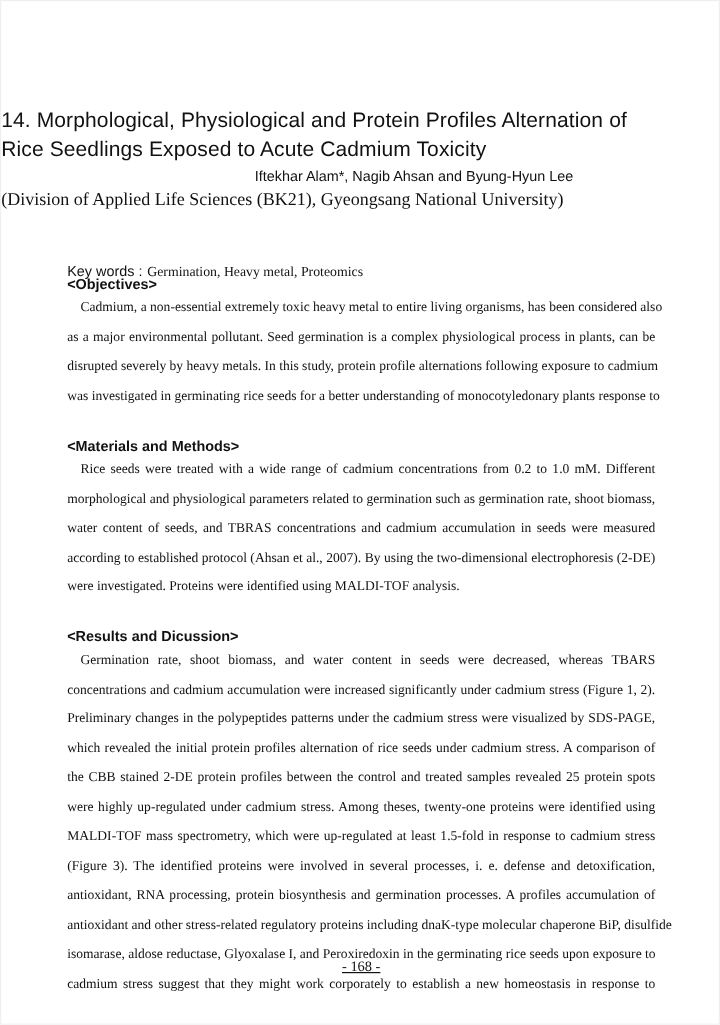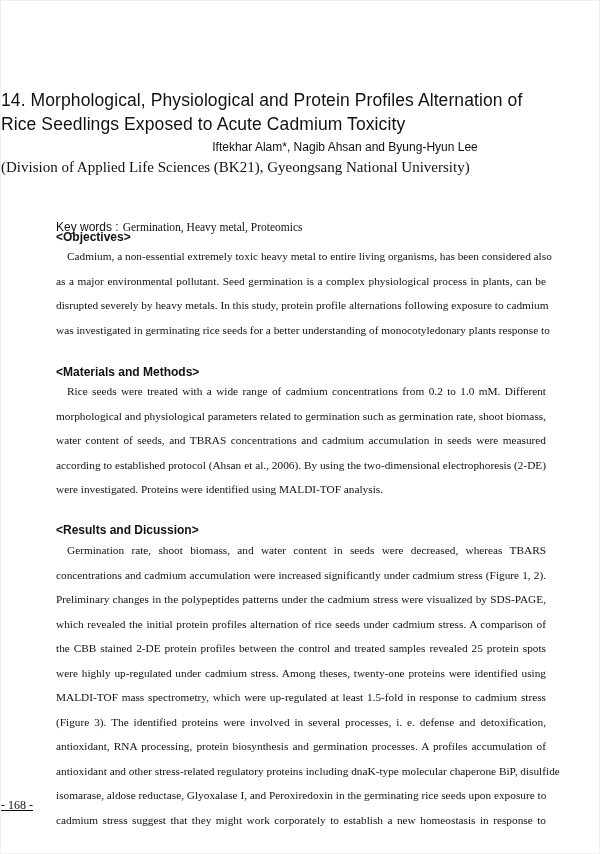--- a/index.html
+++ b/index.html
@@ -40,21 +40,21 @@
       position: absolute; left: 55px; width: 490px;
       font-family: "Liberation Serif", serif; font-size: 11.3px; line-height: 24.5px;
     }
     .line {
       display: block; text-align: justify; text-align-last: justify; white-space: nowrap;
       height: 24.5px;
     }
     .line.indent { padding-left: 11px; }
     .line.last { text-align-last: left; }
     .footer {
-      position: absolute; left: 0; width: 600px; top: 797px; text-align: left;
+      position: absolute; left: 0; width: 600px; top: 797px; text-align: center;
       font-family: "Liberation Serif", serif; font-size: 12px; text-decoration: underline;
     }
   </style>
 </head>
 <body>
 
 <div class="page">
 
   <div class="title t1">14. Morphological, Physiological and Protein Profiles Alternation of</div>
   <div class="title t2">Rice Seedlings Exposed to Acute Cadmium Toxicity</div>
@@ -72,21 +72,21 @@
     <span class="line">as a major environmental pollutant. Seed germination is a complex physiological process in plants, can be</span>
     <span class="line">disrupted severely by heavy metals. In this study, protein profile alternations following exposure to cadmium</span>
     <span class="line">was investigated in germinating rice seeds for a better understanding of monocotyledonary plants response to</span>
   </div>
 
   <div class="heading" style="top:364px;">&lt;Materials and Methods&gt;</div>
   <div class="para" style="top:378px;">
     <span class="line indent">Rice seeds were treated with a wide range of cadmium concentrations from 0.2 to 1.0 mM. Different</span>
     <span class="line">morphological and physiological parameters related to germination such as germination rate, shoot biomass,</span>
     <span class="line">water content of seeds, and TBRAS concentrations and cadmium accumulation in seeds were measured</span>
-    <span class="line">according to established protocol (Ahsan et al., 2006). By using the two-dimensional electrophoresis (2-DE)</span>
+    <span class="line">according to established protocol (Ahsan et al., 2007). By using the two-dimensional electrophoresis (2-DE)</span>
     <span class="line last">were investigated. Proteins were identified using MALDI-TOF analysis.</span>
   </div>
 
   <div class="heading" style="top:522px;">&lt;Results and Dicussion&gt;</div>
   <div class="para" style="top:537px;">
     <span class="line indent">Germination rate, shoot biomass, and water content in seeds were decreased, whereas TBARS</span>
     <span class="line">concentrations and cadmium accumulation were increased significantly under cadmium stress (Figure 1, 2).</span>
     <span class="line">Preliminary changes in the polypeptides patterns under the cadmium stress were visualized by SDS-PAGE,</span>
     <span class="line">which revealed the initial protein profiles alternation of rice seeds under cadmium stress. A comparison of</span>
     <span class="line">the CBB stained 2-DE protein profiles between the control and treated samples revealed 25 protein spots</span>

